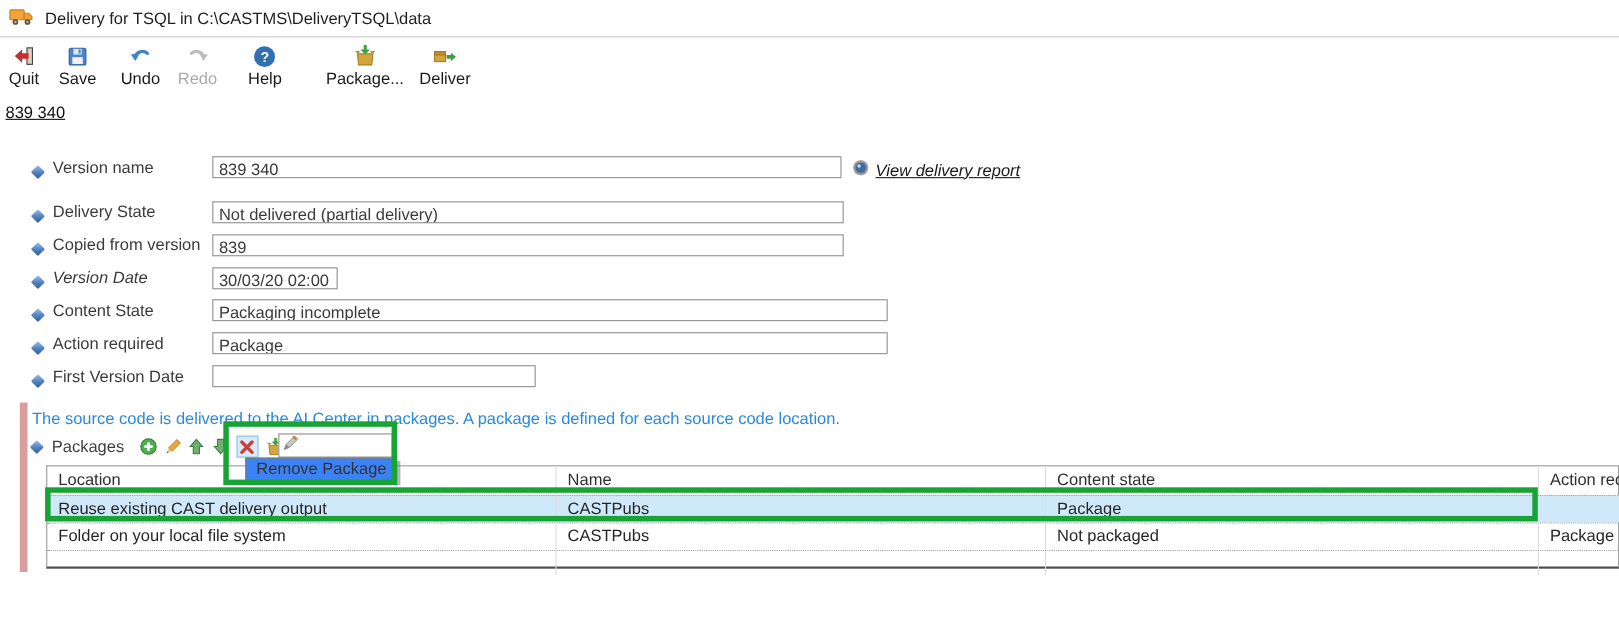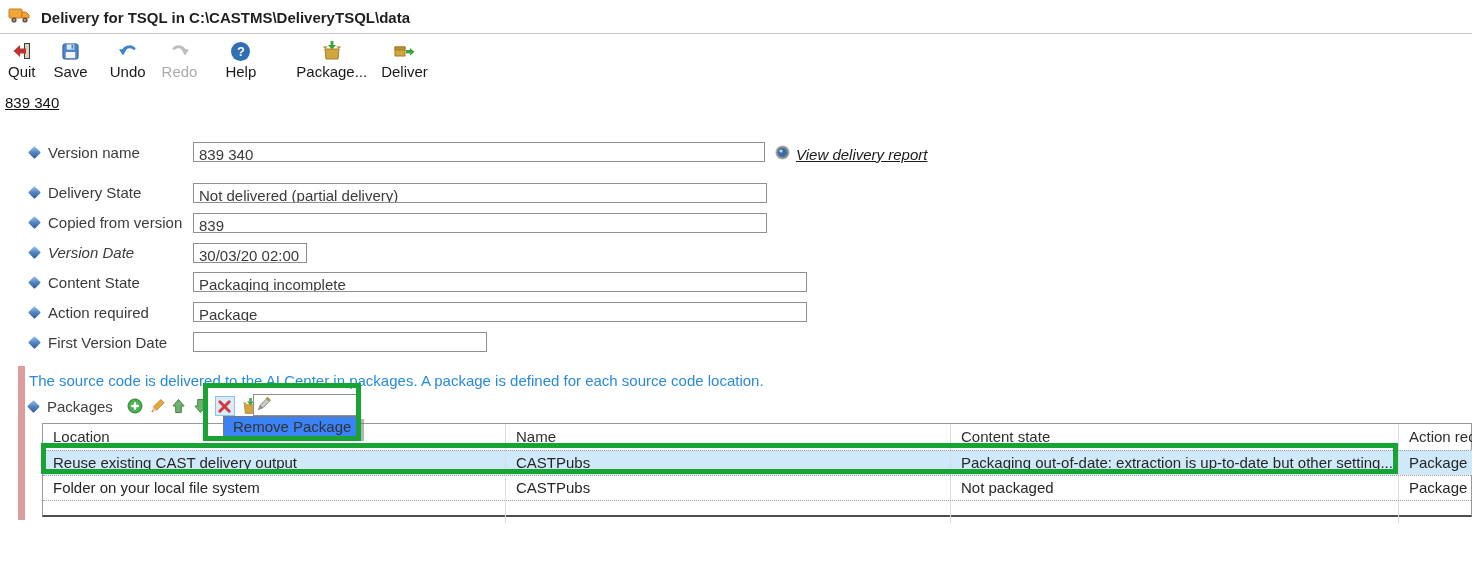--- a/index.html
+++ b/index.html
@@ -1,35 +1,35 @@
 <!DOCTYPE html>
 <html><head>
 <meta charset="utf-8">
 <style>
   html,body{margin:0;padding:0;background:#fff;}
   .window{
     position:relative;width:1472px;height:562px;overflow:hidden;background:#fff;
     font-family:"Liberation Sans",sans-serif;color:#1f1f1f;
   }
   
-  .titlebar{position:absolute;left:8px;top:5px;display:flex;align-items:center;gap:9px;font-weight:bold;}
+  .titlebar{position:absolute;left:8px;top:5px;display:flex;align-items:center;gap:9px;}
   .title-text{font-size:15px;color:#1f1f1f;}
   .title-sep{position:absolute;left:0;top:33px;width:1472px;border-top:1px solid #c9c9c9;}
   
   .toolbar{position:absolute;left:2px;top:39px;display:flex;align-items:flex-start;}
   .tbtn{display:flex;flex-direction:column;align-items:center;padding:2px 6px;cursor:default;}
   .tbtn .lbl{font-size:15px;margin-top:2px;color:#1a1a1a;white-space:nowrap;}
   .tbtn.disabled .lbl{color:#ababab;text-align:right;}
   .tbtn .ic{height:20px;display:flex;align-items:center;justify-content:center;}
   .help-circle{width:19px;height:19px;border-radius:50%;background:#2f6fb2;color:#fff;
     font-size:13px;font-weight:bold;display:flex;align-items:center;justify-content:center;}
   
   .version-tab{position:absolute;left:5px;top:94px;font-size:15px;color:#111;text-decoration:underline;}
   
-  .frow{position:absolute;display:flex;align-items:center;}
+  .frow{position:absolute;display:flex;align-items:flex-end;}
   .diamond{width:9px;height:9px;border-radius:1px;transform:rotate(45deg);
     background:linear-gradient(135deg,#9cc2ec 0%,#5585c0 50%,#2b5c97 100%);flex:0 0 auto;}
   .flabel{font-size:15px;color:#3b3b3b;margin-left:9px;white-space:nowrap;}
   .finput{position:absolute;box-sizing:border-box;height:20px;border:1px solid #8f8f8f;background:#fff;
     font-family:"Liberation Sans",sans-serif;font-size:15px;color:#3a3a3a;padding:4px 5px 0 5px;
     overflow:hidden;white-space:nowrap;outline:none;}
   .view-report{position:absolute;left:775px;top:145px;display:flex;align-items:center;gap:6px;}
   .view-report a{font-size:15px;color:#1a1a1a;text-decoration:underline;font-style:italic;}
   
   .pink-bar{position:absolute;left:18px;top:366px;width:7px;height:154px;background:#dc9c9e;}
@@ -269,21 +269,20 @@
   <div class="pkg-table">
     <div class="trow head">
       <div class="tcell c0">Location</div>
       <div class="tcell c1">Name</div>
       <div class="tcell c2">Content state</div>
       <div class="tcell c3">Action required</div>
     </div>
     <div class="trow body selected">
       <div class="tcell c0">Reuse existing CAST delivery output</div>
       <div class="tcell c1">CASTPubs</div>
-      <div class="tcell c2">Packaging out-of-date: extraction is up-to-date but other setting...</div>
       <div class="tcell c3">Package</div>
     </div>
     <div class="trow body">
       <div class="tcell c0">Folder on your local file system</div>
       <div class="tcell c1">CASTPubs</div>
       <div class="tcell c2">Not packaged</div>
       <div class="tcell c3">Package</div>
     </div>
     <div class="trow body empty">
       <div class="tcell c0"></div>

